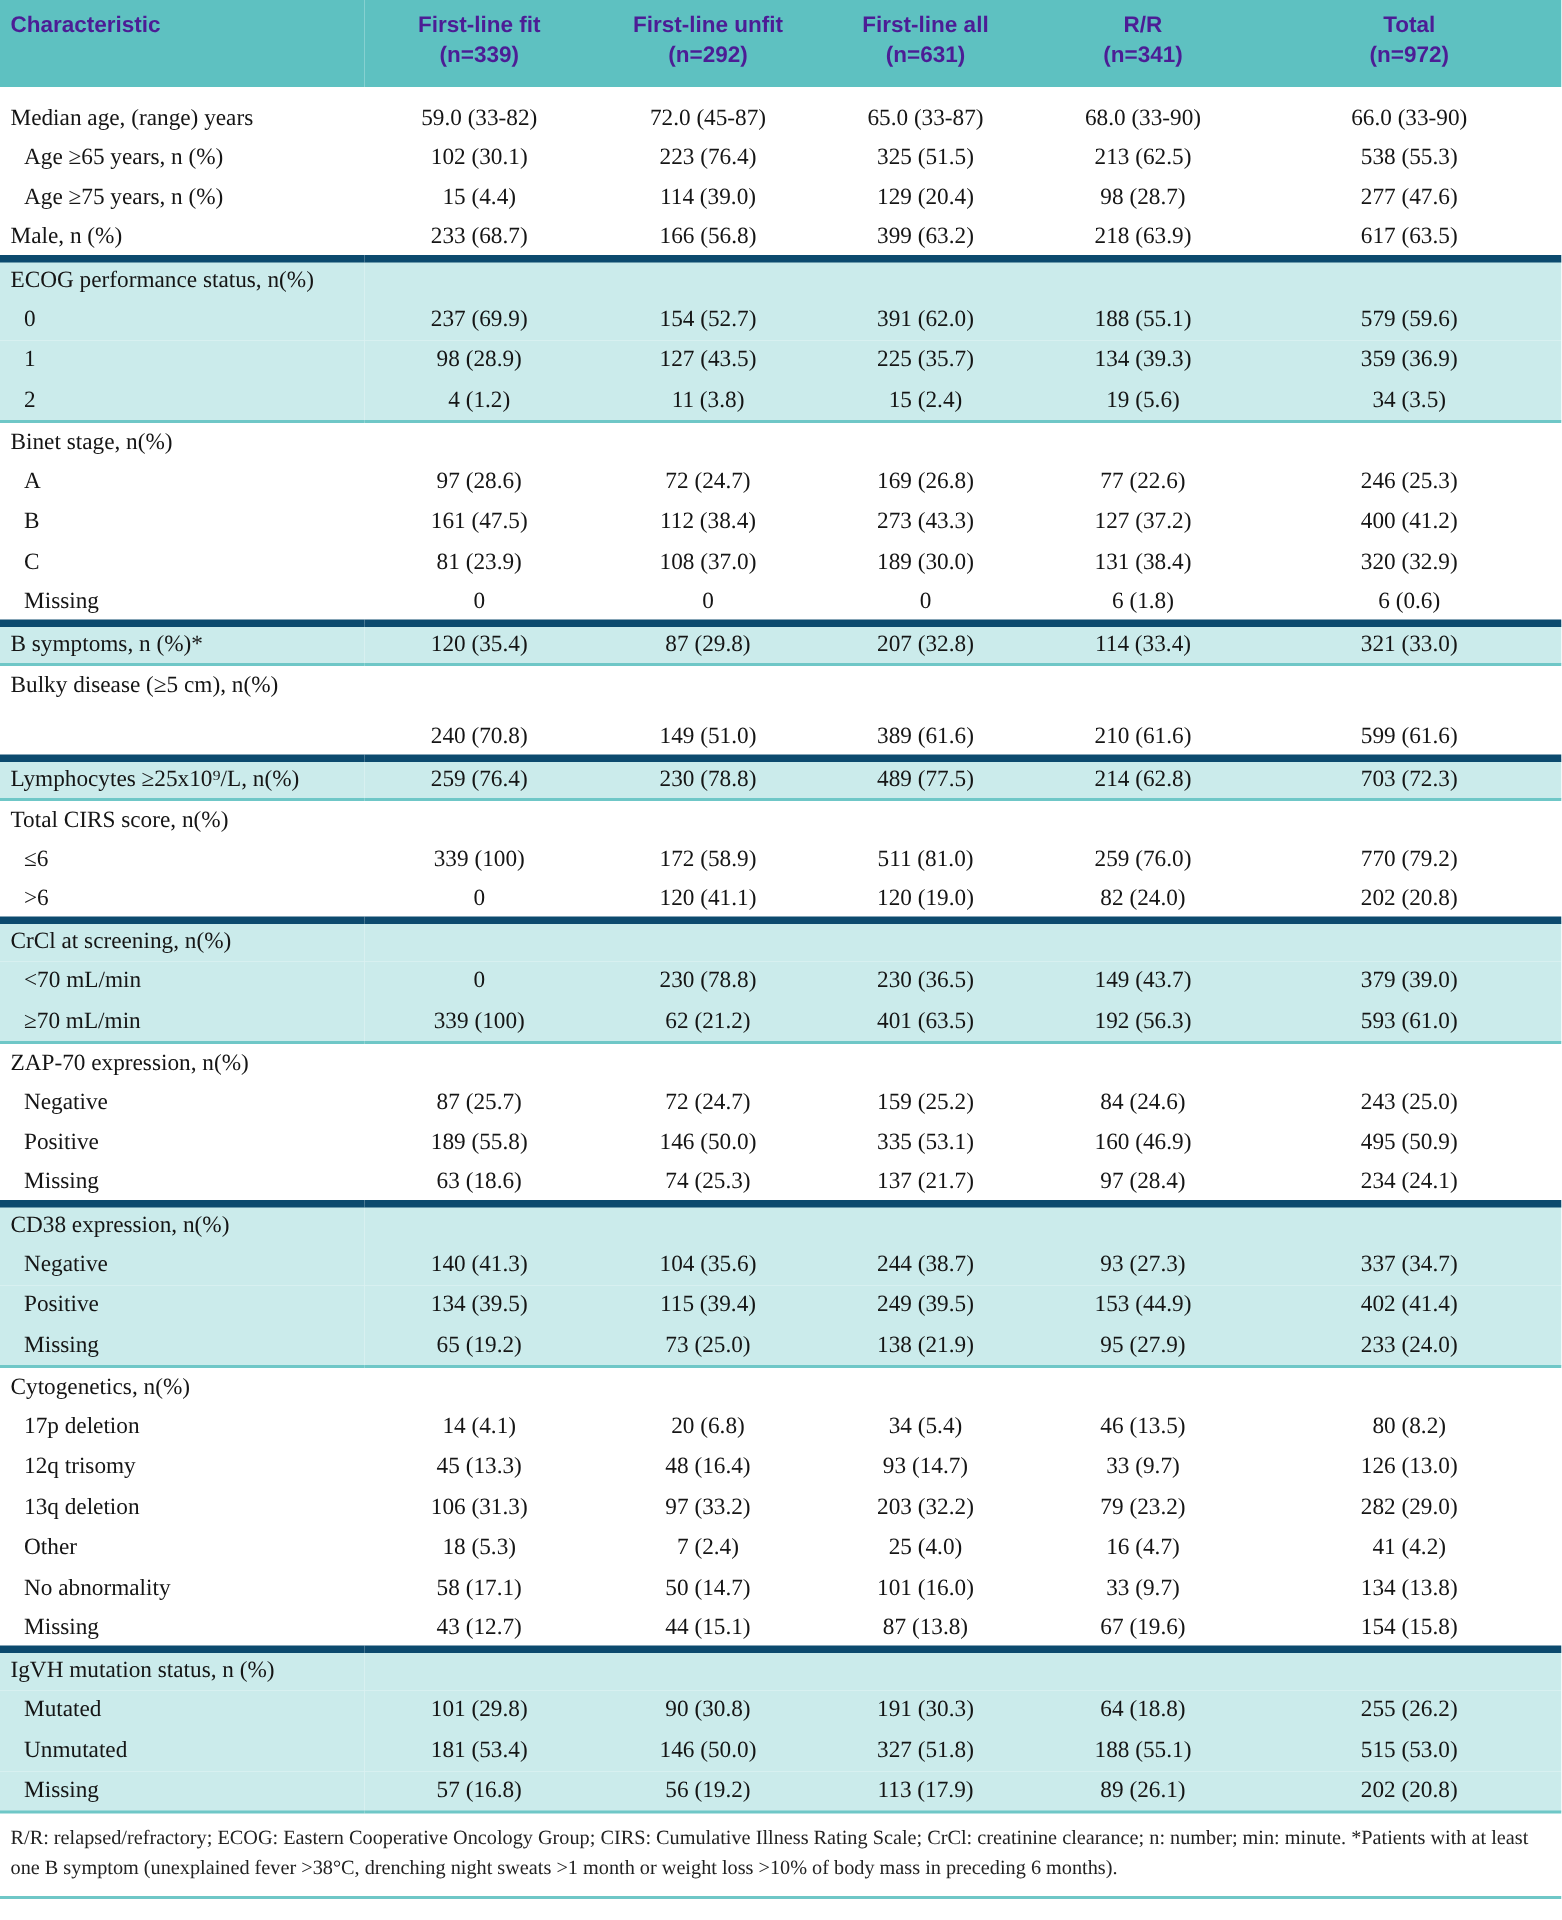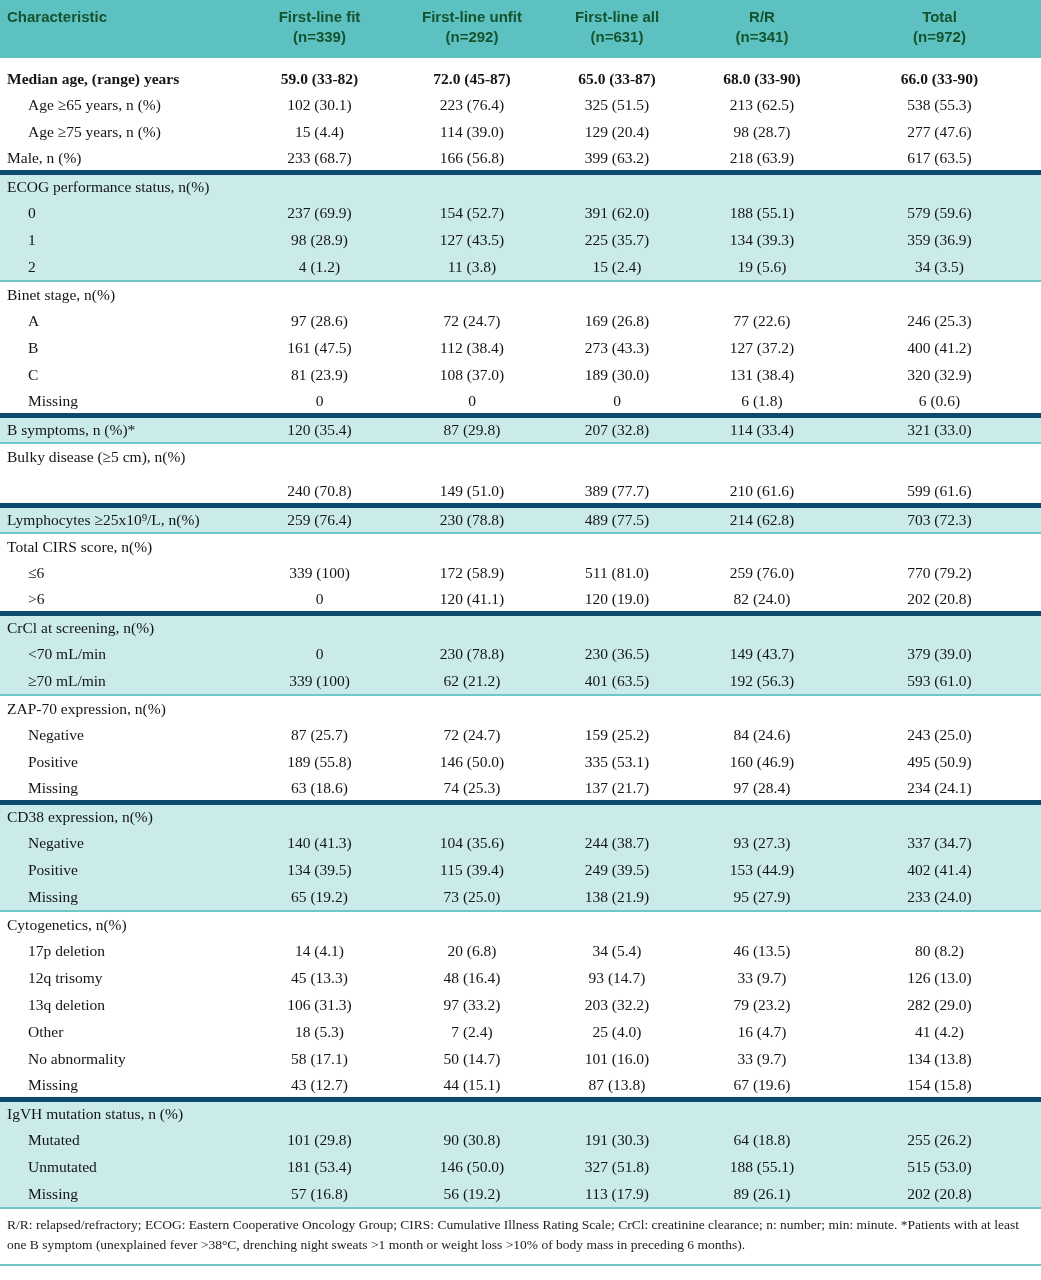--- a/index.html
+++ b/index.html
@@ -18,45 +18,45 @@
   }
   col.c-label { width: 243px; }
   col.c-fit   { width: 153px; }
   col.c-unfit { width: 152px; }
   col.c-all   { width: 138px; }
   col.c-rr    { width: 152px; }
   col.c-total { width: 203px; }
 
   thead th {
     background: #5ec1c1;
-    color: #14532d;
+    color: #4c1d95;
     font-family: "Liberation Sans", sans-serif;
     font-weight: bold;
     font-size: 15px;
     line-height: 1.35;
     vertical-align: top;
     text-align: center;
     padding: 7px 4px 10px 4px;
   }
   thead th.h-label { text-align: left; padding-left: 7px; }
   thead .col-n { font-weight: bold; }
 
   tbody td {
     font-size: 15.5px;
     height: 27px;
     padding: 1px 4px;
     vertical-align: middle;
   }
   tbody td.label { text-align: left; padding-left: 7px; }
-  tbody td.label.ind1 { padding-left: 28px; }
+  tbody td.label.ind1 { padding-left: 16px; }
   tbody td.val { text-align: center; }
   tbody tr.band td { background: #cbebeb; }
   tbody tr.band-top td { border-top: 5px solid #0c4a6e; }
   tbody tr.band-bottom td { border-bottom: 2px solid #6fc7c7; }
-  tbody tr.first-row td { padding-top: 9px; height: 34px; font-weight: bold; }
+  tbody tr.first-row td { padding-top: 9px; height: 34px; }
   tbody tr.gap-above td { padding-top: 10px; height: 36px; }
 
   .footnote {
     width: 1041px;
     font-size: 13.5px;
     line-height: 1.55;
     padding: 6px 7px 8px 7px;
     color: #222222;
     border-bottom: 2px solid #6fc7c7;
     font-family: "Liberation Serif", serif;
@@ -219,21 +219,21 @@
         <td class="val"></td>
         <td class="val"></td>
         <td class="val"></td>
         <td class="val"></td>
         <td class="val"></td>
       </tr>
       <tr class="gap-above">
         <td class="label ind1"></td>
         <td class="val">240 (70.8)</td>
         <td class="val">149 (51.0)</td>
-        <td class="val">389 (77.7)</td>
+        <td class="val">389 (61.6)</td>
         <td class="val">210 (61.6)</td>
         <td class="val">599 (61.6)</td>
       </tr>
       <tr class="band band-top band-bottom">
         <td class="label ind0">Lymphocytes ≥25x10⁹/L, n(%)</td>
         <td class="val">259 (76.4)</td>
         <td class="val">230 (78.8)</td>
         <td class="val">489 (77.5)</td>
         <td class="val">214 (62.8)</td>
         <td class="val">703 (72.3)</td>

